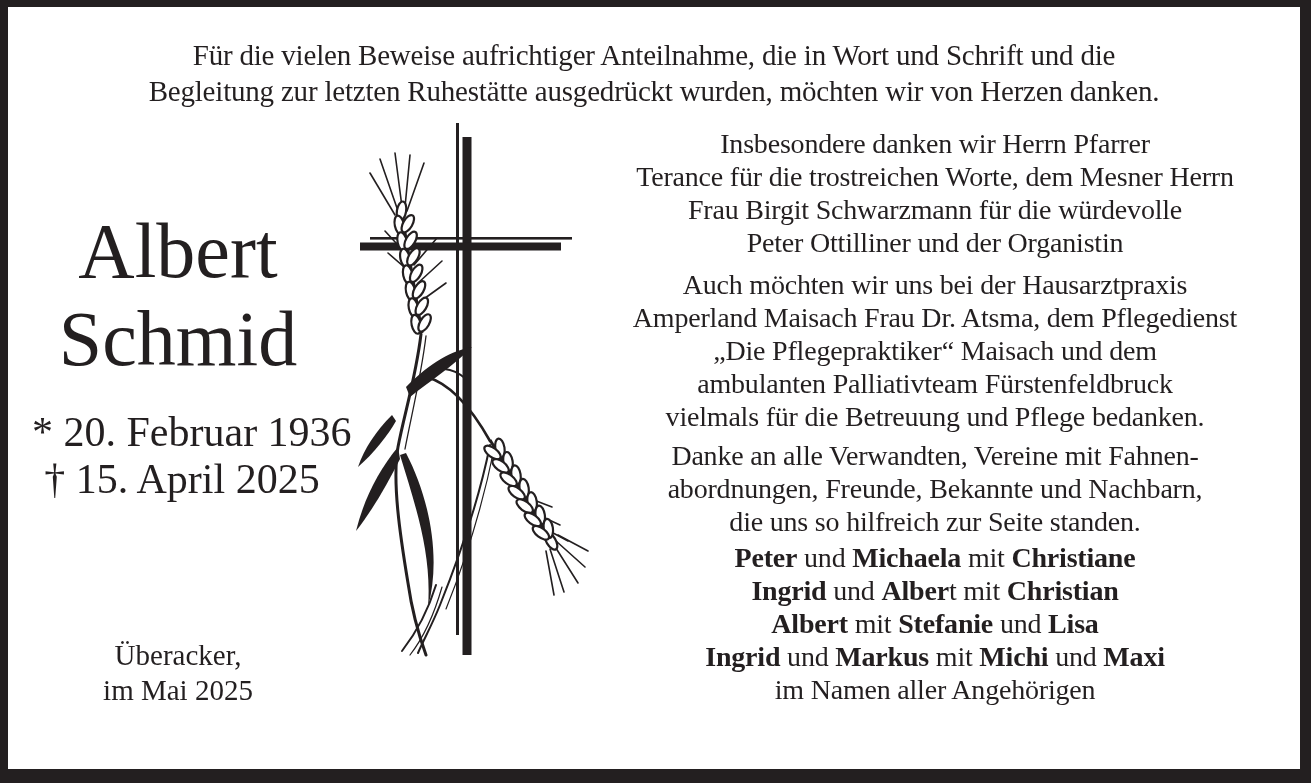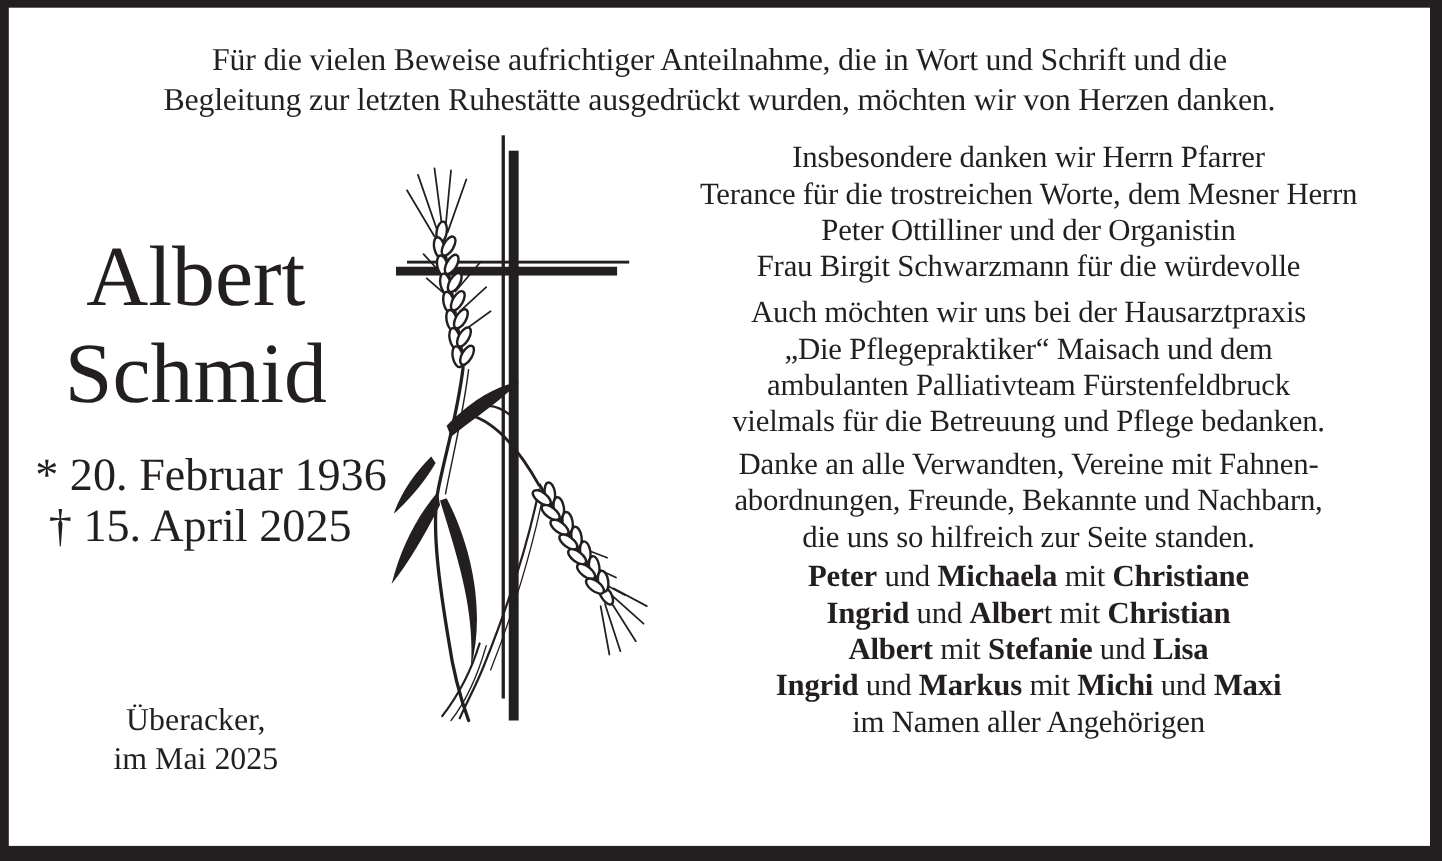--- a/index.html
+++ b/index.html
@@ -136,25 +136,26 @@
         <use href="#grain" transform="translate(192.8,404.5) rotate(-53)"></use>
         <use href="#grain" transform="translate(208.3,413.4) rotate(-9)"></use>
         <use href="#grain" transform="translate(200.9,417.8) rotate(-53)"></use>
       </g>
     </svg>
 
     <div class="right-col ctr">
       <div class="para1">
           <div class="tline">Insbesondere danken wir Herrn Pfarrer</div>
           <div class="tline">Terance für die trostreichen Worte, dem Mesner Herrn</div>
+          <div class="tline">Frau Birgit Schwarzmann für die würdevolle</div>
           <div class="tline">Peter Ottilliner und der Organistin</div>
-          <div class="tline">Frau Birgit Schwarzmann für die würdevolle</div>
         </div>
       <div class="para2">
           <div class="tline">Auch möchten wir uns bei der Hausarztpraxis</div>
+          <div class="tline">Amperland Maisach Frau Dr. Atsma, dem Pflegedienst</div>
           <div class="tline">„Die Pflegepraktiker“ Maisach und dem</div>
           <div class="tline">ambulanten Palliativteam Fürstenfeldbruck</div>
           <div class="tline">vielmals für die Betreuung und Pflege bedanken.</div>
         </div>
       <div class="para3">
           <div class="tline">Danke an alle Verwandten, Vereine mit Fahnen-</div>
           <div class="tline">abordnungen, Freunde, Bekannte und Nachbarn,</div>
           <div class="tline">die uns so hilfreich zur Seite standen.</div>
         </div>
       <div class="family">

